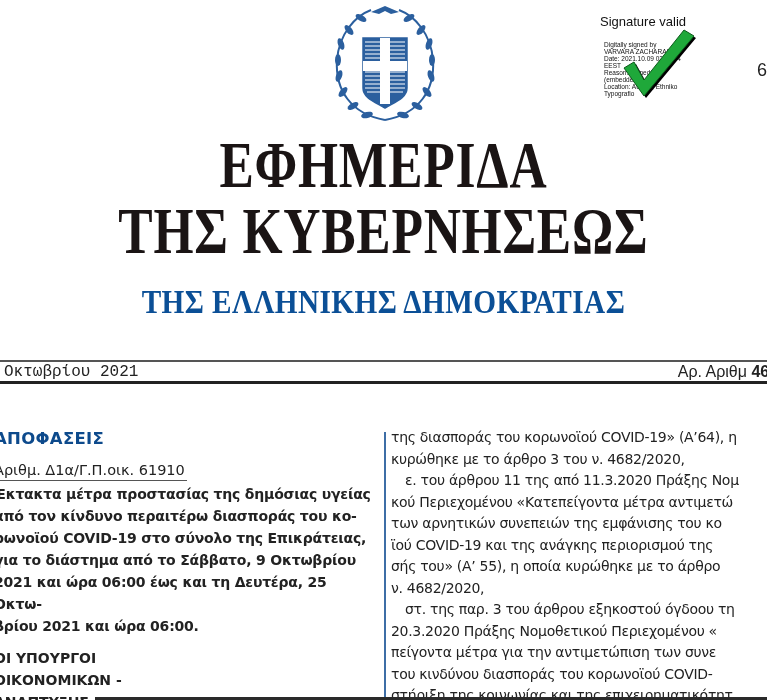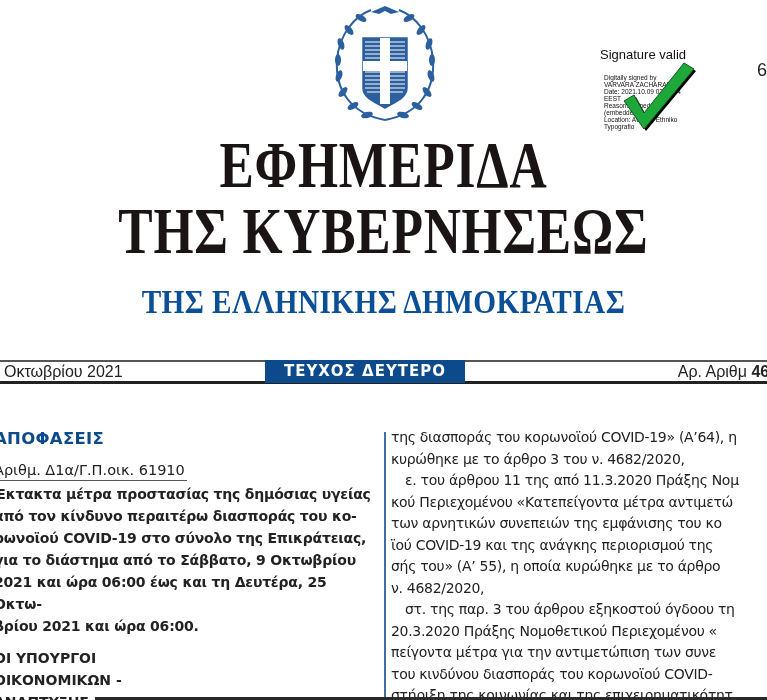--- a/index.html
+++ b/index.html
@@ -6,21 +6,21 @@
   body {
     width: 767px; height: 700px; overflow: hidden; position: relative;
     background: #ffffff;
     font-family: "DejaVu Sans", sans-serif;
     color: #1a1a1a;
   }
   .emblem {
     position: absolute; left: 331px; top: 2px; width: 108px; height: 122px;
   }
   .sig {
-    position: absolute; left: 600px; top: 14px; width: 120px; height: 90px; margin-top: 33px;
+    position: absolute; left: 600px; top: 14px; width: 120px; height: 90px;
   }
   .sig-title {
     position: absolute; left: 0; top: 0;
     font-family: "Liberation Sans", sans-serif; font-size: 13px; color: #111;
     white-space: nowrap;
   }
   .sig-details {
     position: absolute; left: 4px; top: 27px;
     font-family: "Liberation Sans", sans-serif; font-size: 6.5px; line-height: 7px;
     color: #111; white-space: pre; z-index: 1;
@@ -46,21 +46,21 @@
     line-height: 36px; color: #0b4f96; letter-spacing: 0.5px;
     transform: scaleX(0.86); transform-origin: 383px 0;
   }
   .issue-bar {
     position: absolute; left: 0; top: 360px; width: 767px; height: 24px;
     border-top: 2px solid #555; border-bottom: 3px solid #222;
     box-sizing: border-box;
   }
   .issue-date {
     position: absolute; left: 4px; top: 1px;
-    font-family: Liberation Sans, sans-serif; font-size: 16px; color: #222;
+    font-family: Liberation Mono, monospace; font-size: 16px; color: #222;
   }
   .issue-series {
     position: absolute; left: 265px; top: -2px; width: 200px; height: 23px;
     background: #0d4a8c; color: #fff; text-align: center;
     font-family: "DejaVu Sans", sans-serif; font-weight: bold; font-size: 15px;
     line-height: 23px; letter-spacing: 1px;
   }
   .issue-sheet {
     position: absolute; right: -20px; top: 1px;
     font-family: "Liberation Sans", sans-serif; font-size: 16px; color: #222;
@@ -165,21 +165,20 @@
 </div>
 
 <div class="page-num-frag">6</div>
 
 <div class="title1">ΕΦΗΜΕΡΙΔΑ</div>
 <div class="title2">ΤΗΣ ΚΥΒΕΡΝΗΣΕΩΣ</div>
 <div class="title3">ΤΗΣ ΕΛΛΗΝΙΚΗΣ ΔΗΜΟΚΡΑΤΙΑΣ</div>
 
 <div class="issue-bar">
   <span class="issue-date">Οκτωβρίου 2021</span>
-  <span class="issue-series">ΤΕΥΧΟΣ ΔΕΥΤΕΡΟ</span>
   <span class="issue-sheet">
     <span>Αρ. Αριθμ</span>
     <b>4674</b>
   </span>
 </div>
 
 <div class="col-left">
   <h2 class="sec-heading">ΑΠΟΦΑΣΕΙΣ</h2>
   <div class="doc-number">Αριθμ. Δ1α/Γ.Π.οικ. 61910</div>
   <div class="doc-title">

